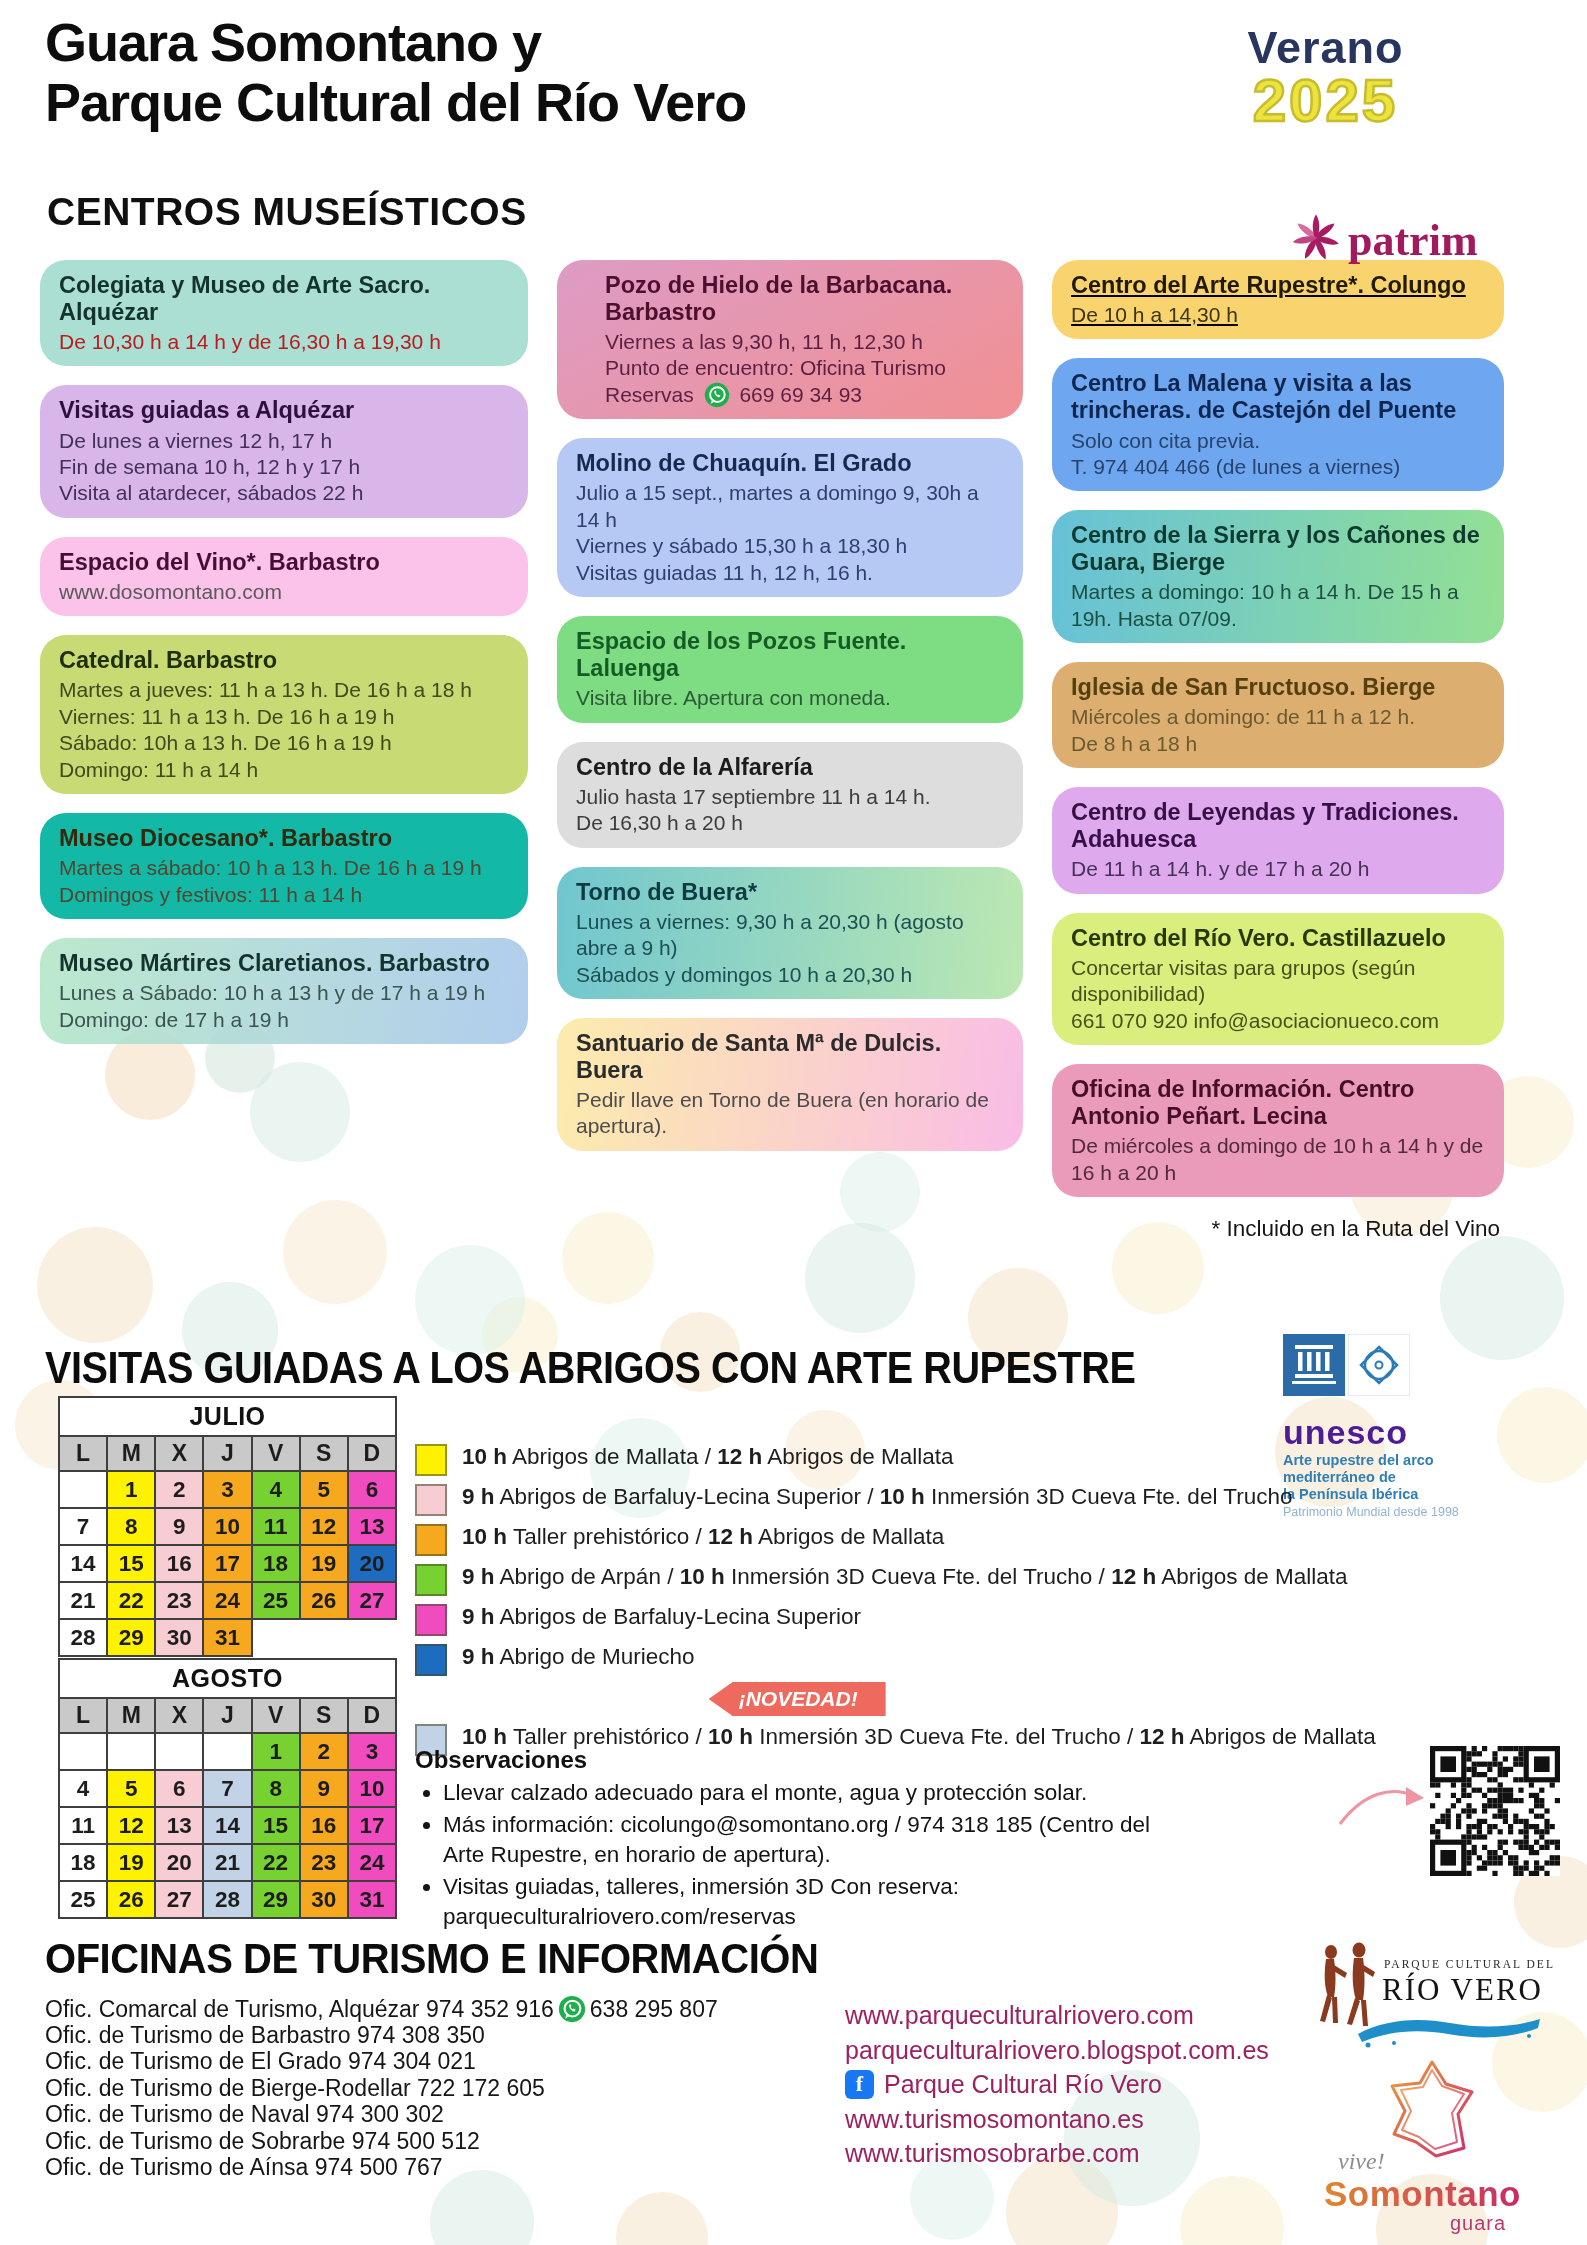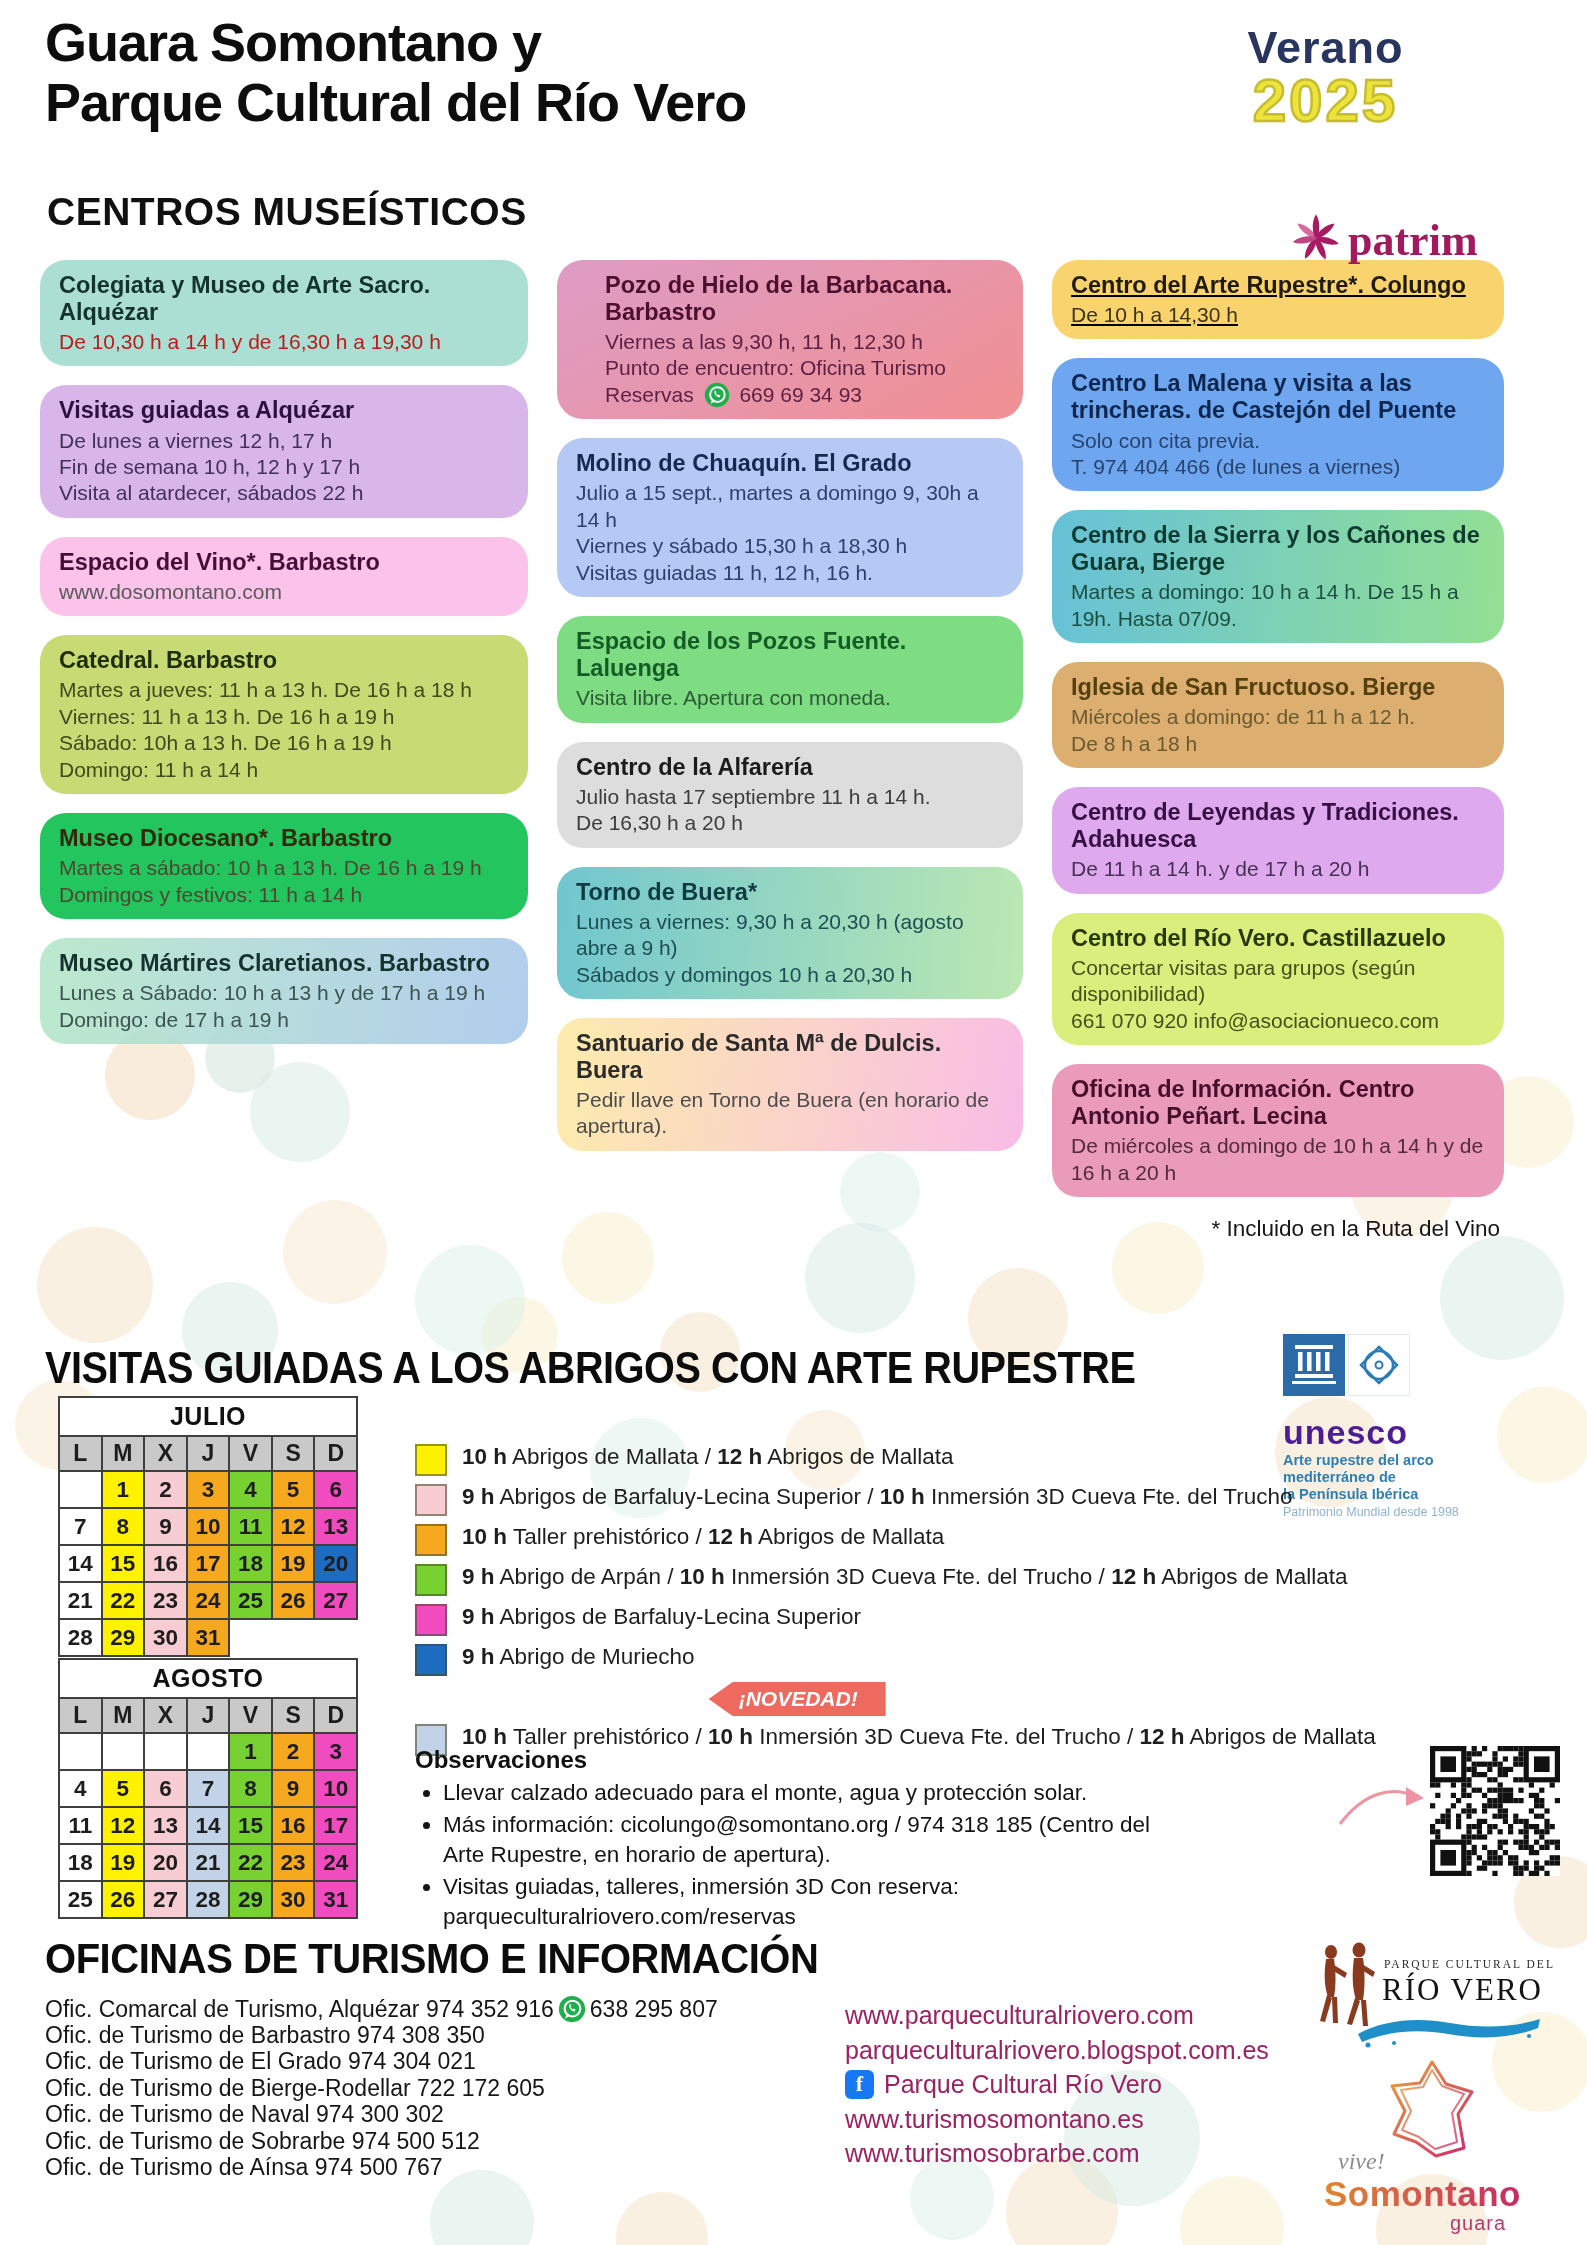--- a/index.html
+++ b/index.html
@@ -32,21 +32,21 @@
   
   #visits{position:absolute;left:0;top:1332px;width:1587px;height:600px;z-index:1;}
   #visits-heading{position:absolute;left:45px;top:10px;margin:0;font-size:45px;font-weight:700;
     letter-spacing:-.5px;white-space:nowrap;transform:scaleX(.88);transform-origin:left center;color:#0c0c0c;}
   #unesco{position:absolute;left:1283px;top:2px;width:190px;}
   #unesco .squares{display:flex;gap:3px;}
   #unesco .uname{font-size:34px;font-weight:800;color:#4c1d95;letter-spacing:1px;margin-top:13px;}
   #unesco .ucap{font-size:14.5px;line-height:1.18;color:#2e7fb5;font-weight:700;white-space:pre-line;}
   #unesco .ucap2{font-size:12.5px;color:#8fb4d2;margin-top:2px;}
 
-  table.cal{position:absolute;left:58px;border-collapse:collapse;table-layout:fixed;width:300px;background:#fff;}
+  table.cal{position:absolute;left:58px;border-collapse:collapse;table-layout:fixed;width:339px;background:#fff;}
   #cal-0{top:64px;} #cal-1{top:326px;}
   .cal th,.cal td{border:2.5px solid #3f3f3f;text-align:center;padding:0;}
   .cal .mtitle{font-size:25px;font-weight:800;height:37px;background:#fff;color:#111;letter-spacing:.5px;}
   .cal .dh{background:#c9c9c9;font-size:23px;font-weight:800;height:33px;color:#1d1d1d;}
   .cal td{height:35px;font-size:22.5px;font-weight:600;color:#1d1d1d;}
   .cal td.absent{border:none;background:transparent;}
 
   #legend{position:absolute;left:415px;top:112px;}
   .lrow{display:flex;margin-bottom:8px;}
   .sw{width:28px;height:28px;border:2.5px solid rgba(70,70,35,.55);margin-right:15px;flex:0 0 auto;}
@@ -172,21 +172,21 @@
           <h3 style="color: rgb(68, 14, 56);">Espacio del Vino*. Barbastro</h3>
           <p style="color: rgb(90, 90, 90);">www.dosomontano.com</p>
         </article>
         <article class="card" style="background: rgb(199, 218, 116);">
           <h3 style="color: rgb(31, 46, 11);">Catedral. Barbastro</h3>
           <p style="color: rgb(65, 73, 31);">Martes a jueves: 11 h a 13 h. De 16 h a 18 h</p>
           <p style="color: rgb(65, 73, 31);">Viernes: 11 h a 13 h. De 16 h a 19 h</p>
           <p style="color: rgb(65, 73, 31);">Sábado: 10h a 13 h. De 16 h a 19 h</p>
           <p style="color: rgb(65, 73, 31);">Domingo: 11 h a 14 h</p>
         </article>
-        <article class="card" style="background: #22c55e;">
+        <article class="card" style="background: #14b8a6;">
           <h3 style="color: rgb(51, 41, 12);">Museo Diocesano*. Barbastro</h3>
           <p style="color: rgb(79, 71, 48);">Martes a sábado: 10 h a 13 h. De 16 h a 19 h</p>
           <p style="color: rgb(79, 71, 48);">Domingos y festivos: 11 h a 14 h</p>
         </article>
         <article class="card" style="background: linear-gradient(100deg, rgba(178, 230, 198, 0.88), rgba(171, 201, 236, 0.92));">
           <h3 style="color: rgb(21, 51, 46);">Museo Mártires Claretianos. Barbastro</h3>
           <p style="color: rgb(59, 84, 80);">Lunes a Sábado: 10 h a 13 h y de 17 h a 19 h</p>
           <p style="color: rgb(59, 84, 80);">Domingo: de 17 h a 19 h</p>
         </article>
       </div>

